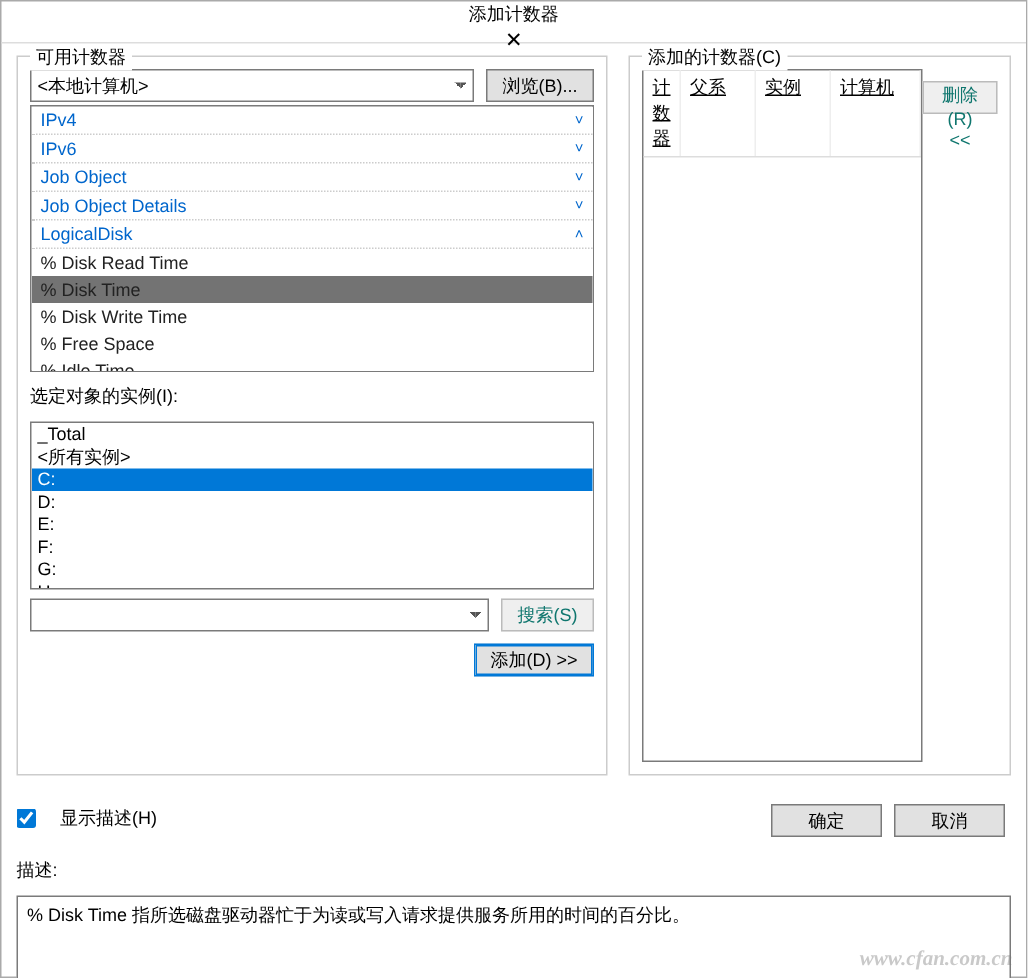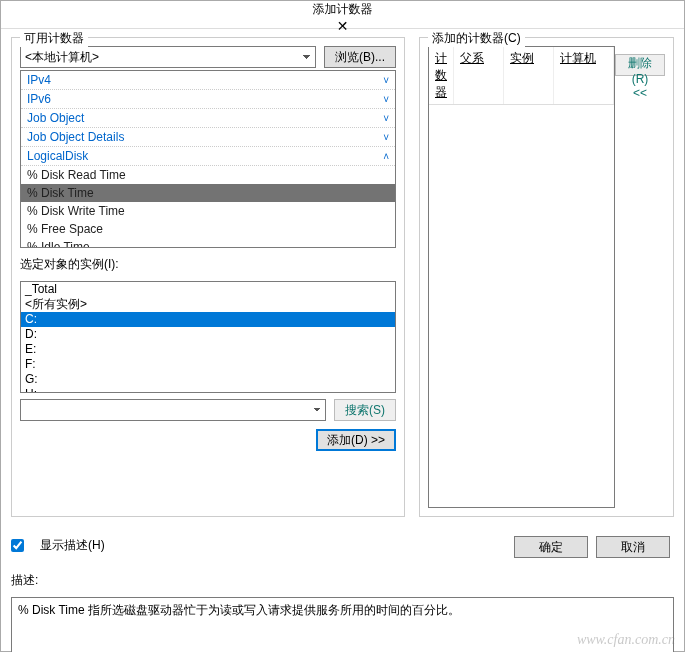--- a/index.html
+++ b/index.html
@@ -36,21 +36,21 @@
 .added-header { display: flex; border-bottom: 1px solid #ddd; }
 .added-header .col { padding: 3px 6px; border-right: 1px solid #eee; }
 .col1 { flex: 1.6; } .col2 { width: 50px; } .col3 { width: 50px; } .col4 { width: 60px; }
 .remove-row { margin-top: 8px; }
 .checkbox-row { display: flex; align-items: center; gap: 16px; margin-top: 14px; }
 .checkbox-row input { accent-color: #0078d7; }
 .bottom-buttons { display: flex; justify-content: flex-end; gap: 8px; padding: 0 4px; margin-top: -24px; margin-bottom: 4px; }
 .bottom-buttons button { width: 74px; height: 22px; }
 .desc-label { margin-top: 4px; }
 .desc-box { border: 1px solid #7a7a7a; background: #fff; height: 66px; padding: 4px 6px; margin-top: 2px; }
-.watermark { position: absolute; bottom: 4px; right: 10px; color: rgba(120,120,120,.4); font-style: italic; font-family: Georgia, serif; font-size: 14px; pointer-events: none; }
+.watermark { position: absolute; bottom: 4px; right: 10px; color: rgba(120,120,120,.4); font-style: italic; font-family: Georgia, serif; font-size: 14px; pointer-events: none; font-weight: bold; }
 </style>
 </head>
 <body>
 
 <div class="window">
   <div class="titlebar">
     <div class="title">添加计数器</div>
     <div class="close">✕</div>
   </div>
   <div class="content">

